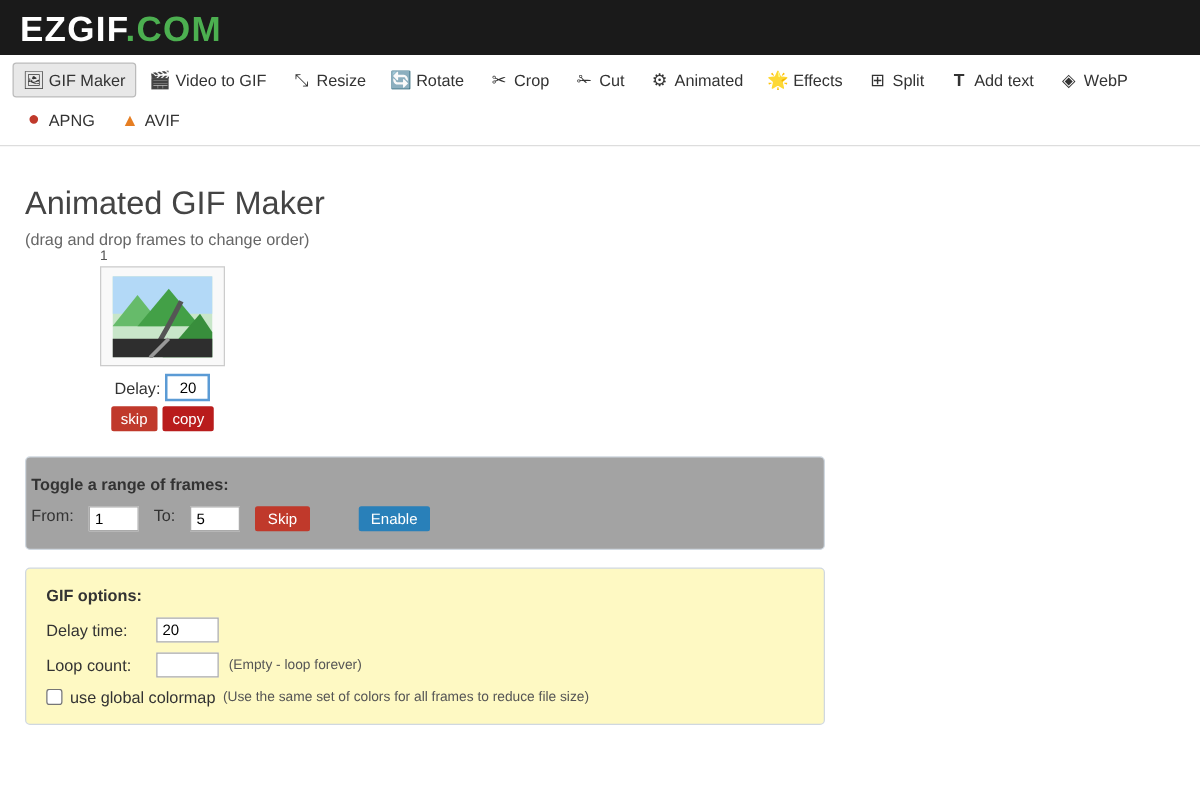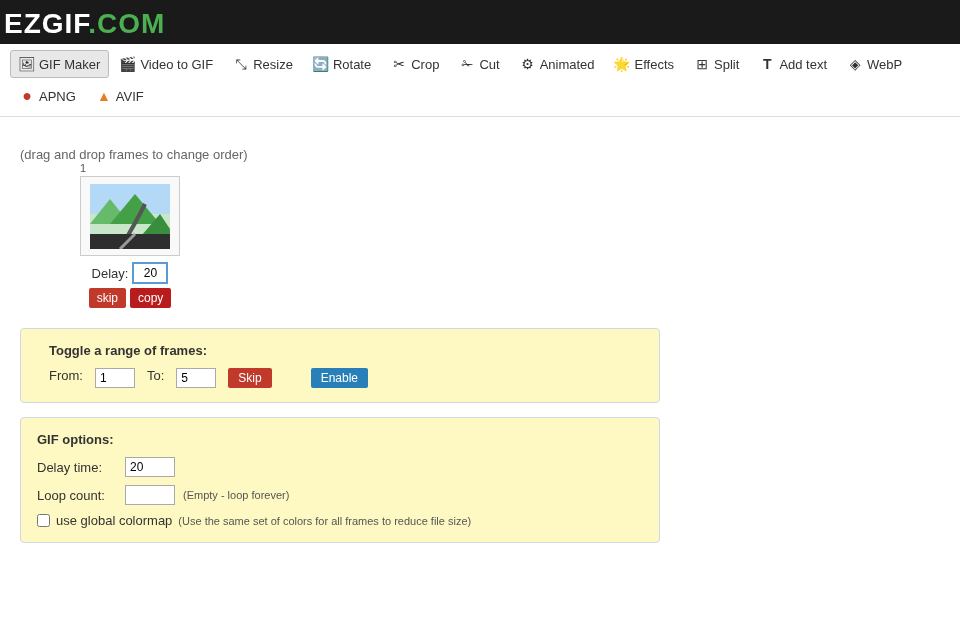--- a/index.html
+++ b/index.html
@@ -1,21 +1,21 @@
 <!DOCTYPE html>
 <html><head>
   <meta charset="utf-8">
   <style>
     * { box-sizing: border-box; margin: 0; padding: 0; }
     body { font-family: Arial, sans-serif; font-size: 13px; background: #fff; color: #333; }
 
     
     .logo-area {
       background: #1a1a1a;
-      padding: 8px 16px 4px 4px;
+      padding: 8px 16px 4px 16px;
     }
     .logo-title {
       font-family: 'Arial Black', Arial, sans-serif;
       font-size: 28px;
       font-weight: 900;
       color: #fff;
       letter-spacing: 1px;
       text-transform: uppercase;
     }
     .logo-title span { color: #4caf50; }
@@ -141,24 +141,24 @@
       color: #fff;
       border: none;
       padding: 3px 8px;
       font-size: 12px;
       cursor: pointer;
       border-radius: 2px;
     }
 
     
     .section-box {
-      background: #fef9c3;
+      background: #a3a3a3;
       border: 1px solid #d0d8e0;
       border-radius: 4px;
-      padding: 14px 28px;
+      padding: 14px 4px;
       margin-top: 20px;
       margin-left: 0;
       max-width: 640px;
     }
     .section-title {
       font-size: 13px;
       font-weight: bold;
       color: #333;
       margin-bottom: 10px;
     }
@@ -303,20 +303,21 @@
       <span>APNG</span>
     </a>
     <a class="nav-item">
       <span class="nav-icon" style="color:#e67e22; font-size:14px;">▲</span>
       <span>AVIF</span>
     </a>
   </div>
 </div>
 
 <div class="main">
+  <h1 class="page-title">Animated GIF Maker</h1>
   <p class="page-subtitle">(drag and drop frames to change order)</p>
 
   <div class="frames-area">
     <div class="frame-card">
       <div class="frame-number">1</div>
       <div class="frame-image-box">
 
         <svg width="80" height="65" viewBox="0 0 80 65">
 
           <rect x="0" y="0" width="80" height="65" fill="#c8e6c9"></rect>

